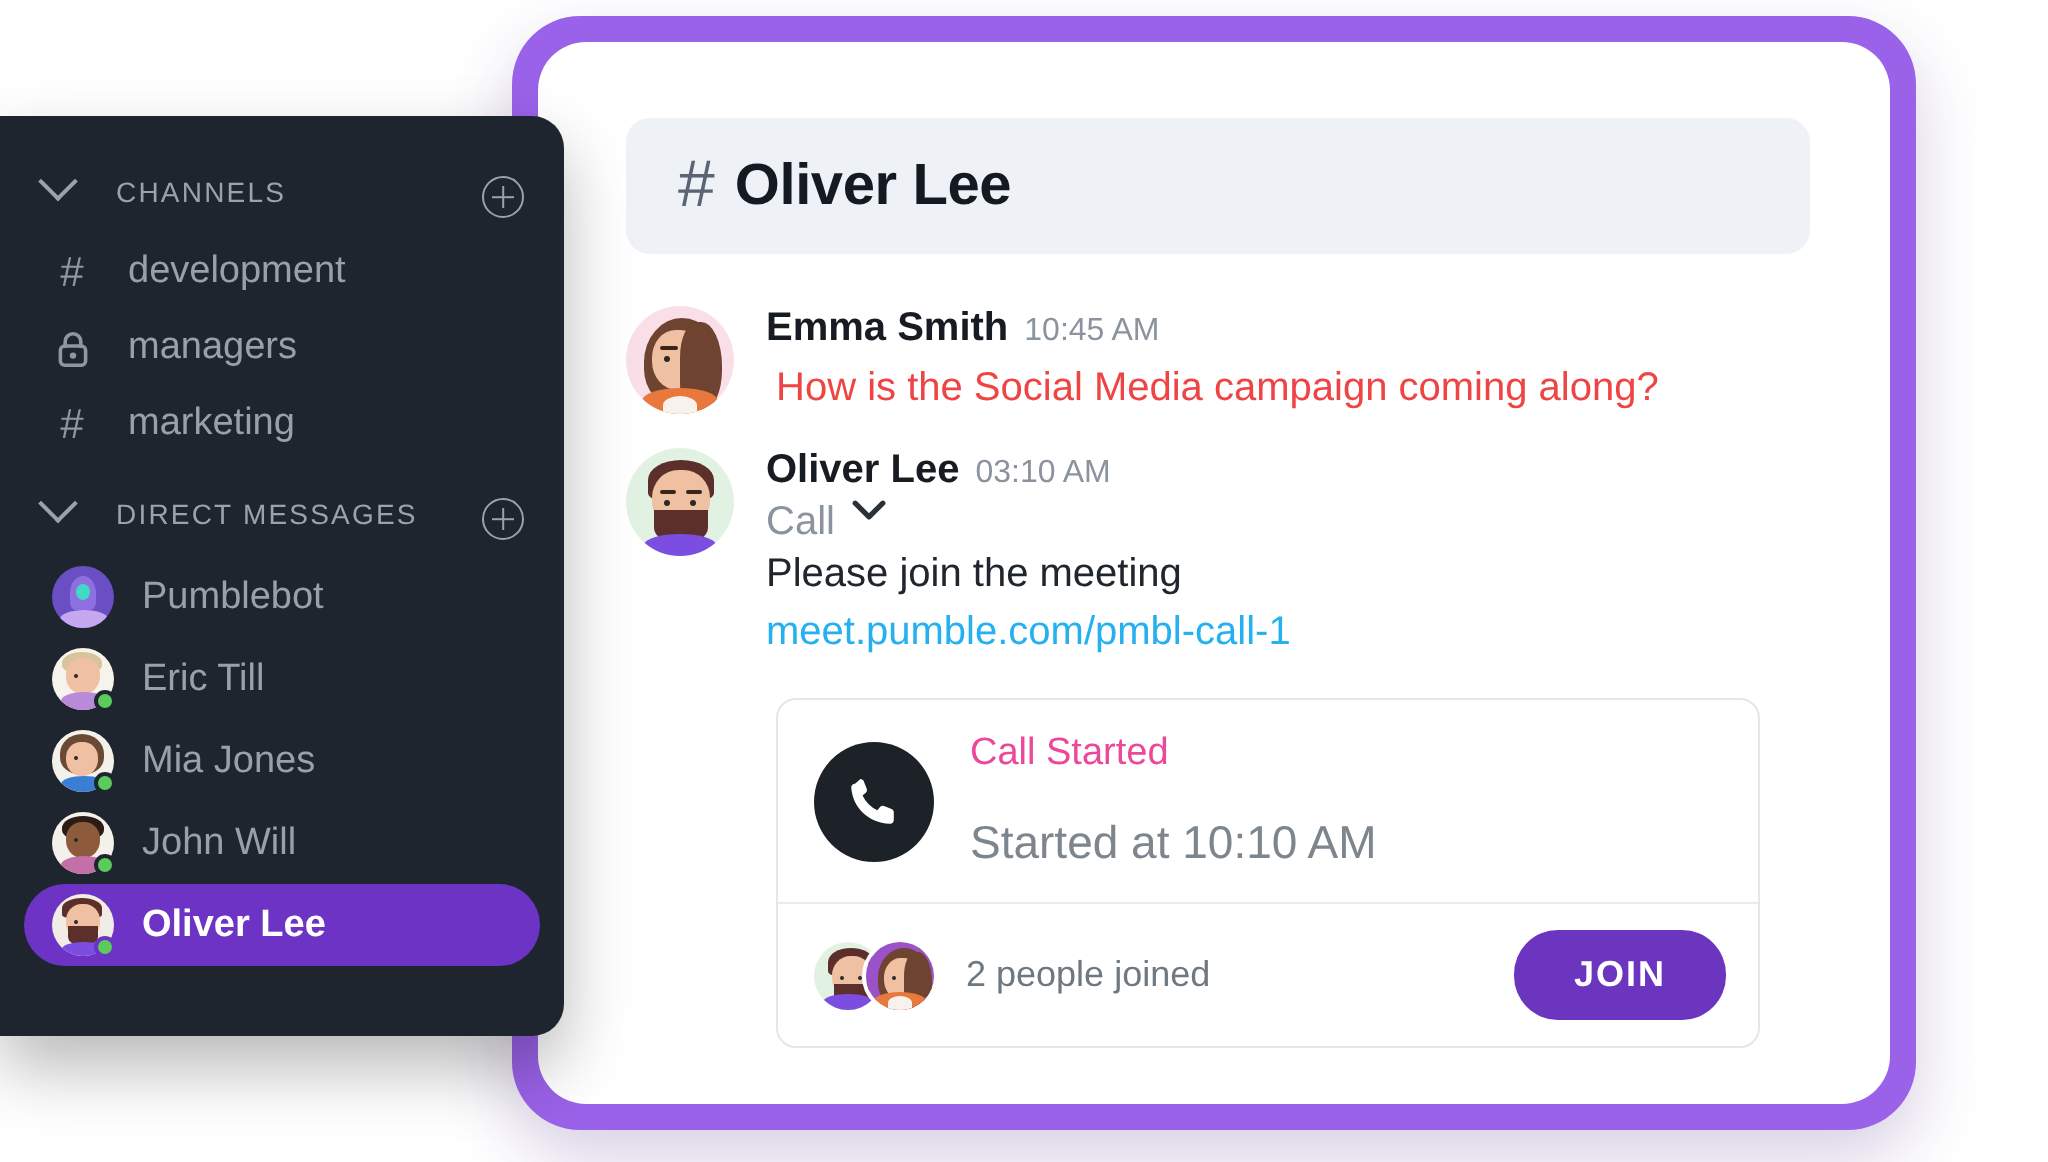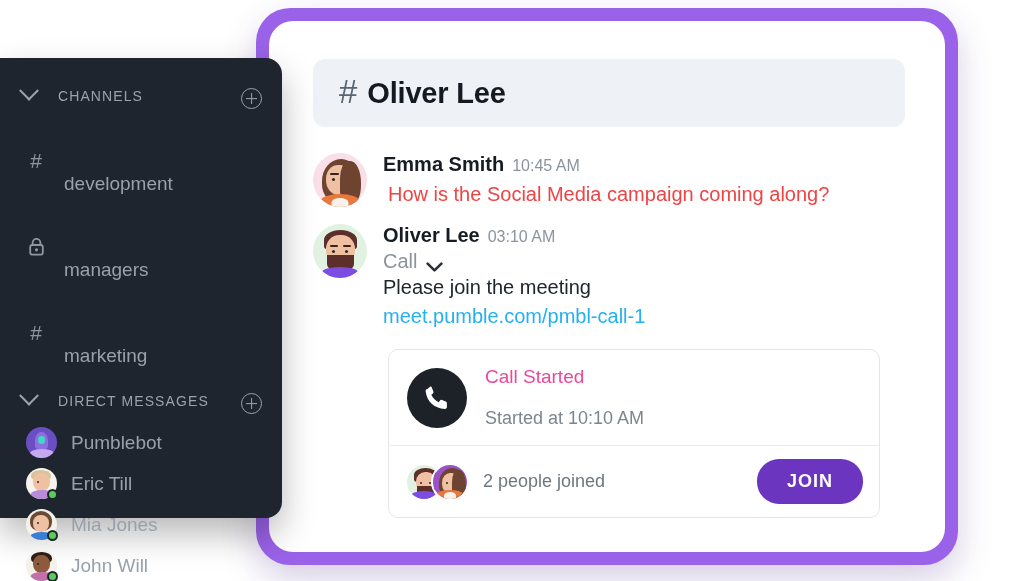--- a/index.html
+++ b/index.html
@@ -48,21 +48,21 @@
 
   
   .msg { display: flex; gap: 16px; margin-bottom: 16px; }
   .msg-body { flex: 1; min-width: 0; }
   .msg-head { display: flex; align-items: baseline; gap: 8px; }
   .author { font-size: 20px; font-weight: 700; color: #171c23; }
   .time { font-size: 16px; color: #8b949e; }
   .msg-text { font-size: 20px; color: #ef4444; margin-top: 5px; padding-left: 5px; line-height: 1.35; }
   .msg-line { font-size: 20px; color: #20262d; line-height: 1.45; }
   .msg-link { font-size: 20px; color: #25b0f0; line-height: 1.45; cursor: pointer; }
-  .call-label { display: flex; align-items: flex-end; gap: 9px; margin-top: 3px; }
+  .call-label { display: flex; align-items: flex-start; gap: 9px; margin-top: 3px; }
   .call-label span.t { font-size: 20px; color: #8b949e; }
 
   
   .av { position: relative; border-radius: 50%; overflow: hidden; flex: none; }
   .av .bg { position: absolute; inset: 0; }
   .av .hair { position: absolute; border-radius: 50% 50% 42% 42%; }
   .av .face { position: absolute; border-radius: 46% 46% 48% 48%; background: #f0c0a2; }
   .av .body { position: absolute; bottom: 0; left: 50%; transform: translateX(-50%); border-radius: 50% 50% 0 0; }
   .av .beard { position: absolute; border-radius: 0 0 48% 48%; }
   .av .brow { position: absolute; background: #3a2418; border-radius: 2px; }
@@ -80,21 +80,21 @@
     border: 1px solid #e3e7ec;
     border-radius: 10px;
     background: #fff;
   }
   #call-card-top { display: flex; align-items: center; gap: 18px; padding: 16px 18px; }
   #call-icon-circle {
     width: 60px; height: 60px; border-radius: 50%;
     background: #1d2228; display: flex; align-items: center; justify-content: center; flex: none;
   }
   #call-title { font-size: 19px; font-weight: 400; color: #ec4899; }
-  #call-sub { font-size: 18px; color: #7d858e; margin-top: 20px; }
+  #call-sub { font-size: 23px; color: #7d858e; margin-top: 20px; }
   #call-card-divider { height: 1px; background: #e8ebef; }
   #call-card-bottom { display: flex; align-items: center; padding: 13px 16px; gap: 14px; }
   #joined-avatars { display: flex; flex: none; }
   #joined-avatars .av:nth-child(2) { margin-left: -12px; }
   #joined-text { font-size: 18px; color: #6f777f; flex: 1; }
   #join-button {
     background: #6b35bf; color: #fff;
     font-size: 18px; font-weight: 700; letter-spacing: 1px;
     border: none; border-radius: 22px;
     padding: 12px 30px; cursor: pointer;
@@ -133,21 +133,21 @@
   }
   .plus-circle::before { left: 4px; right: 4px; top: 50%; height: 1.8px; transform: translateY(-50%); }
   .plus-circle::after { top: 4px; bottom: 4px; left: 50%; width: 1.8px; transform: translateX(-50%); }
 
   .chan-row {
     display: flex; align-items: center; gap: 18px;
     padding: 8px 20px 8px 26px; cursor: pointer;
   }
   .chan-row .ic { width: 20px; display: flex; justify-content: center; flex: none; }
   .chan-row .hash { font-size: 21px; color: #8e97a1; line-height: 1; }
-  .chan-row .nm { font-size: 19px; color: #98a1ab; margin-top: 48px; }
+  .chan-row .nm { font-size: 19px; color: #98a1ab; }
 
   .dm-row {
     display: flex; align-items: center; gap: 14px;
     margin: 0 12px; padding: 5px 14px; border-radius: 22px; cursor: pointer;
   }
   .dm-row .nm { font-size: 19px; color: #98a1ab; }
   .dm-row.active { background: #6c33c4; }
   .dm-row.active .nm { color: #ffffff; font-weight: 700; }
   .dm-row.active .dot-online { border-color: #6c33c4; }
 </style>

